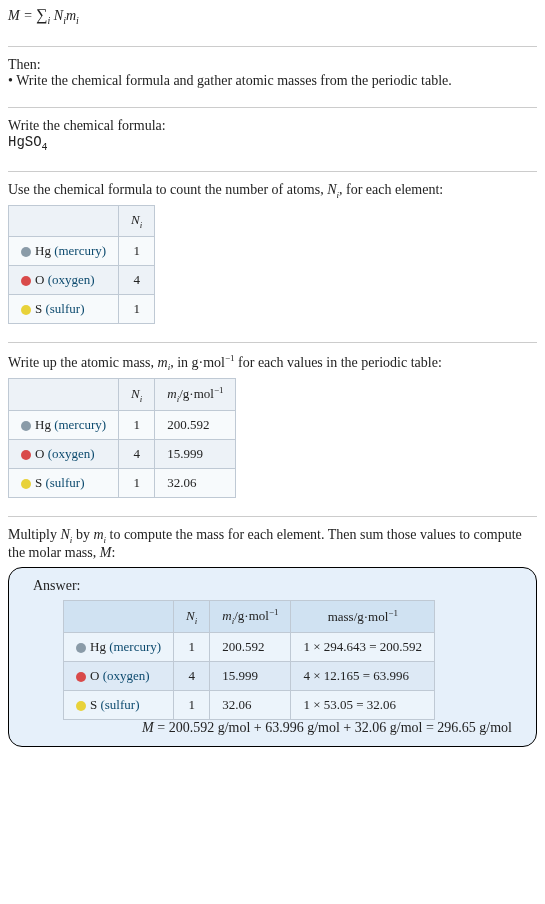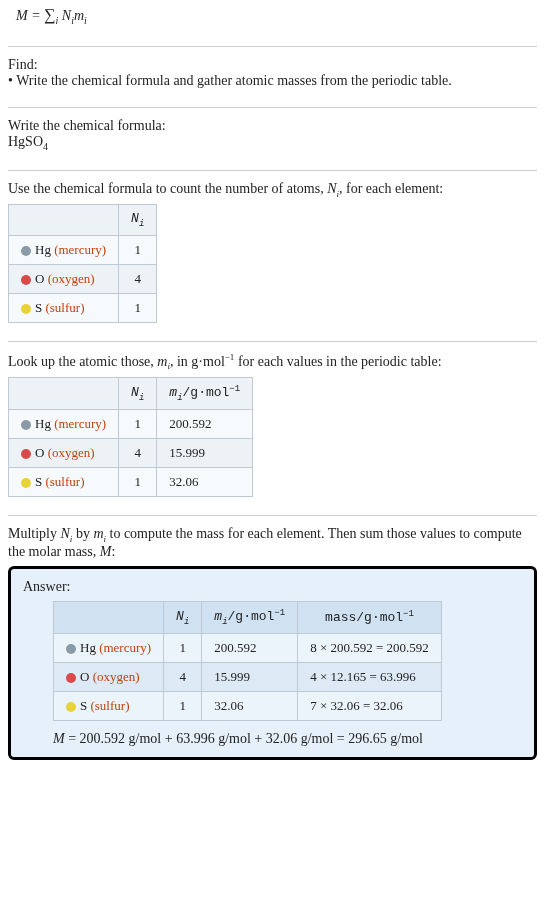--- a/index.html
+++ b/index.html
@@ -16,77 +16,76 @@
       margin-bottom: 8px;
       padding-bottom: 8px;
     }
     hr.divider {
       border: none;
       border-top: 1px solid #ccc;
       margin: 10px 0;
     }
     .formula {
       font-style: italic;
-      margin: 2px 8px;
+      margin: 2px 0;
     }
     .formula .sub {
       font-size: 10px;
       vertical-align: sub;
       font-style: italic;
     }
     .formula .sigma {
       font-size: 16px;
     }
     .chem {
-      font-family: Liberation Serif, serif;
+      font-family: Liberation Mono, monospace;
     }
     .chem sub {
       font-size: 10px;
     }
     table.data {
       border-collapse: collapse;
       margin-top: 6px;
       font-size: 13px;
     }
     table.data th, table.data td {
       border: 1px solid #bfc9d4;
       padding: 6px 12px;
       text-align: left;
     }
     table.data th {
       background: #edf2f7;
       font-weight: normal;
       text-align: center;
-      font-family: Liberation Mono, monospace;
     }
     table.data tr:nth-child(even) td {
       background: #f7fafc;
     }
     table.data tr:nth-child(odd) td {
       background: #edf2f7;
     }
     .element-dot {
       display: inline-block;
       width: 10px;
       height: 10px;
       border-radius: 50%;
       margin-right: 4px;
       vertical-align: middle;
     }
     .hg-dot { background: #8a9ba8; }
     .o-dot { background: #d94a4a; }
     .s-dot { background: #e8d23a; }
     .element-label {
-      color: #c2410c;
+      color: #0c4a6e;
     }
     .answer-box {
       background: #e6f0fa;
-      border: 3px solid #000000;
-      border-radius: 6px;
-      padding: 10px 12px;
+      border: 1px solid #000000;
+      border-radius: 14px;
+      padding: 10px 24px;
       margin-top: 6px;
     }
     .answer-box table.data th {
       background: #d0e2f2;
     }
     .answer-box table.data tr:nth-child(even) td {
       background: #ecf4fb;
     }
     .answer-box table.data tr:nth-child(odd) td {
       background: #dde9f5;
@@ -103,21 +102,21 @@
 
 <div class="section">
   <div class="formula">
     <span class="ital">M</span> = <span class="sigma">∑</span><span class="sub">i</span> <span class="ital">N</span><span class="sub">i</span><span class="ital">m</span><span class="sub">i</span>
   </div>
 </div>
 
 <hr class="divider">
 
 <div class="section">
-  <div>Find:</div>
+  <div>Then:</div>
   <div>• Write the chemical formula and gather atomic masses from the periodic table.</div>
 </div>
 
 <hr class="divider">
 
 <div class="section">
   <div>Write the chemical formula:</div>
   <div class="chem">
     <span>HgSO</span><sub>4</sub>
   </div>
@@ -148,21 +147,21 @@
       <td class="num-cell">1</td>
     </tr>
   </tbody>
     </table>
 </div>
 
 <hr class="divider">
 
 <div class="section">
   <div>
-    <span>Look up the atomic those, </span><span class="ital">m</span><span class="subsc ital">i</span><span>, in g·mol</span><span class="sup">−1</span><span> for each values in the periodic table:</span>
+    <span>Write up the atomic mass, </span><span class="ital">m</span><span class="subsc ital">i</span><span>, in g·mol</span><span class="sup">−1</span><span> for each values in the periodic table:</span>
   </div>
   <table class="data">
     <tbody>
         <tr>
       <th></th>
       <th><span class="ital">N</span><span class="subsc ital">i</span></th>
       <th><span class="ital">m</span><span class="subsc ital">i</span>/g·mol<span class="sup">−1</span></th>
     </tr>
     <tr>
       <td><span class="element-dot hg-dot"></span><span>Hg</span> <span class="element-label">(mercury)</span></td>
@@ -197,33 +196,33 @@
           <tr>
         <th></th>
         <th><span class="ital">N</span><span class="subsc ital">i</span></th>
         <th><span class="ital">m</span><span class="subsc ital">i</span>/g·mol<span class="sup">−1</span></th>
         <th><span>mass/g·mol</span><span class="sup">−1</span></th>
       </tr>
       <tr>
         <td><span class="element-dot hg-dot"></span><span>Hg</span> <span class="element-label">(mercury)</span></td>
         <td class="num-cell">1</td>
         <td>200.592</td>
-        <td>8 × 200.592 = 200.592</td>
+        <td>1 × 294.643 = 200.592</td>
       </tr>
       <tr>
         <td><span class="element-dot o-dot"></span><span>O</span> <span class="element-label">(oxygen)</span></td>
         <td class="num-cell">4</td>
         <td>15.999</td>
         <td>4 × 12.165 = 63.996</td>
       </tr>
       <tr>
         <td><span class="element-dot s-dot"></span><span>S</span> <span class="element-label">(sulfur)</span></td>
         <td class="num-cell">1</td>
         <td>32.06</td>
-        <td>7 × 32.06 = 32.06</td>
+        <td>1 × 53.05 = 32.06</td>
       </tr>
     </tbody>
       </table>
-    <div style="margin-left:30px; margin-top:10px;">
+    <div style="margin-left:30px; text-align:right;">
       <span class="ital">M</span><span> = 200.592 g/mol + 63.996 g/mol + 32.06 g/mol = 296.65 g/mol</span>
     </div>
   </div>
 </div>
 
 </body></html>

